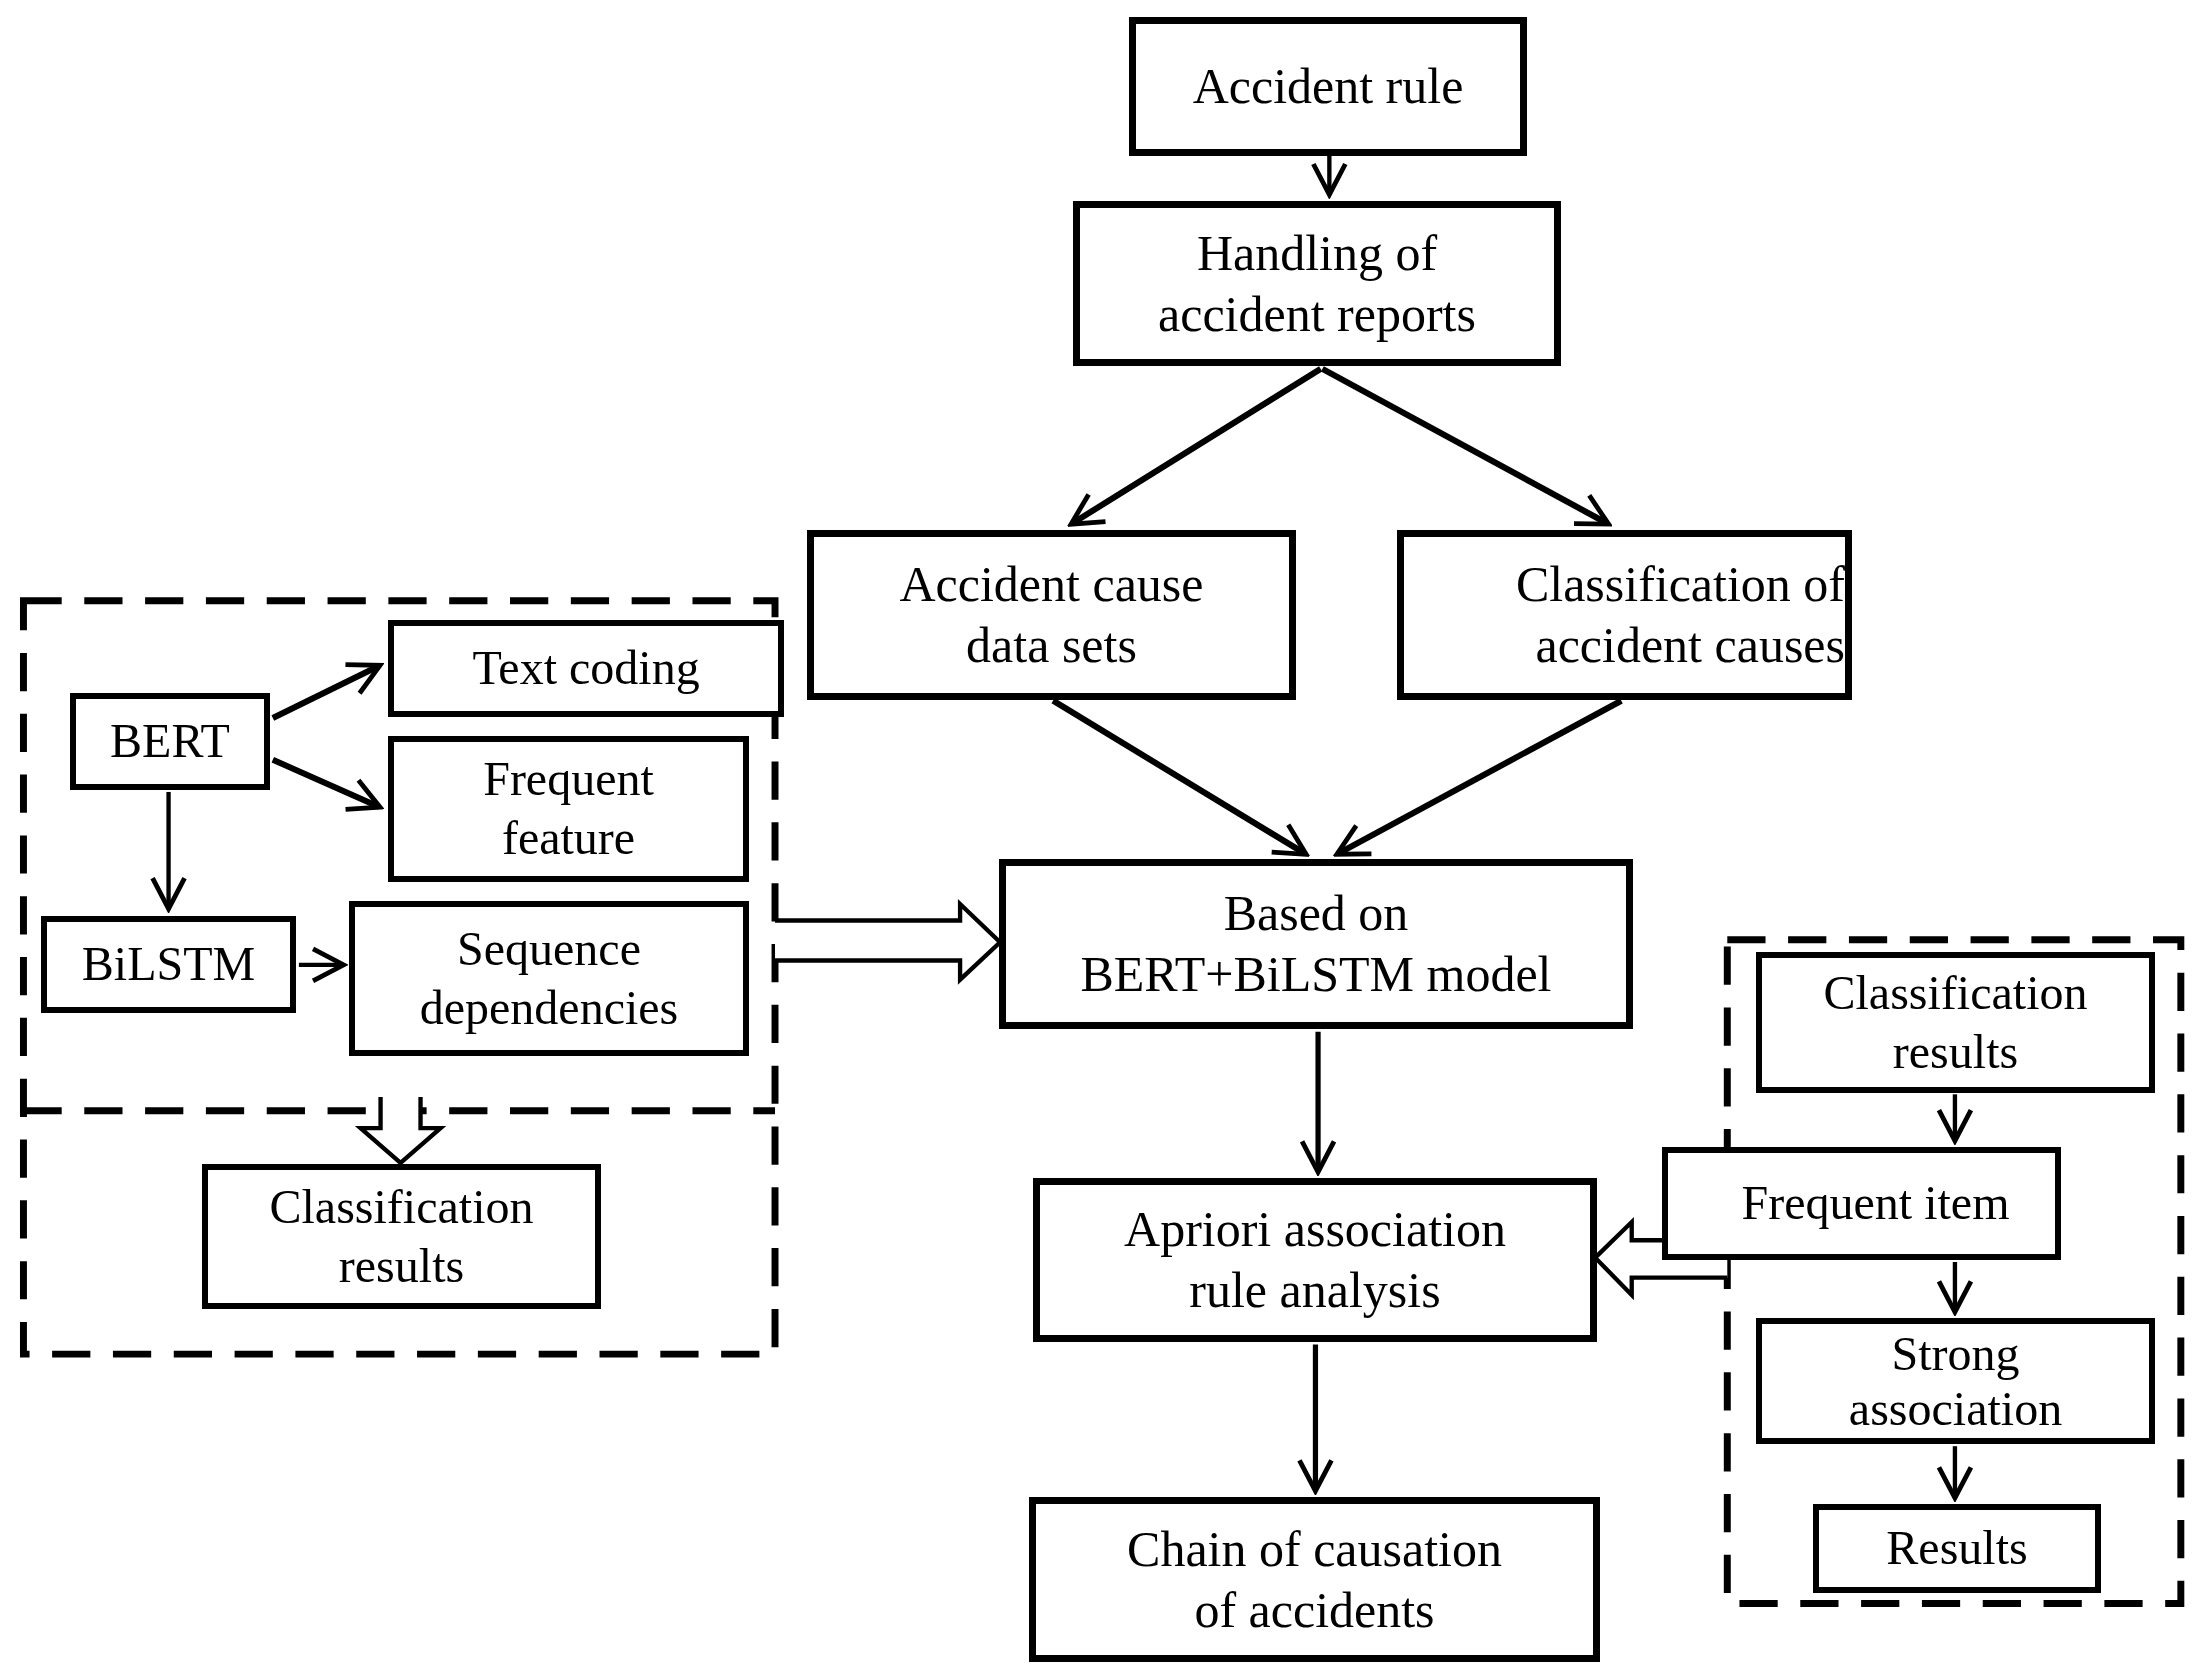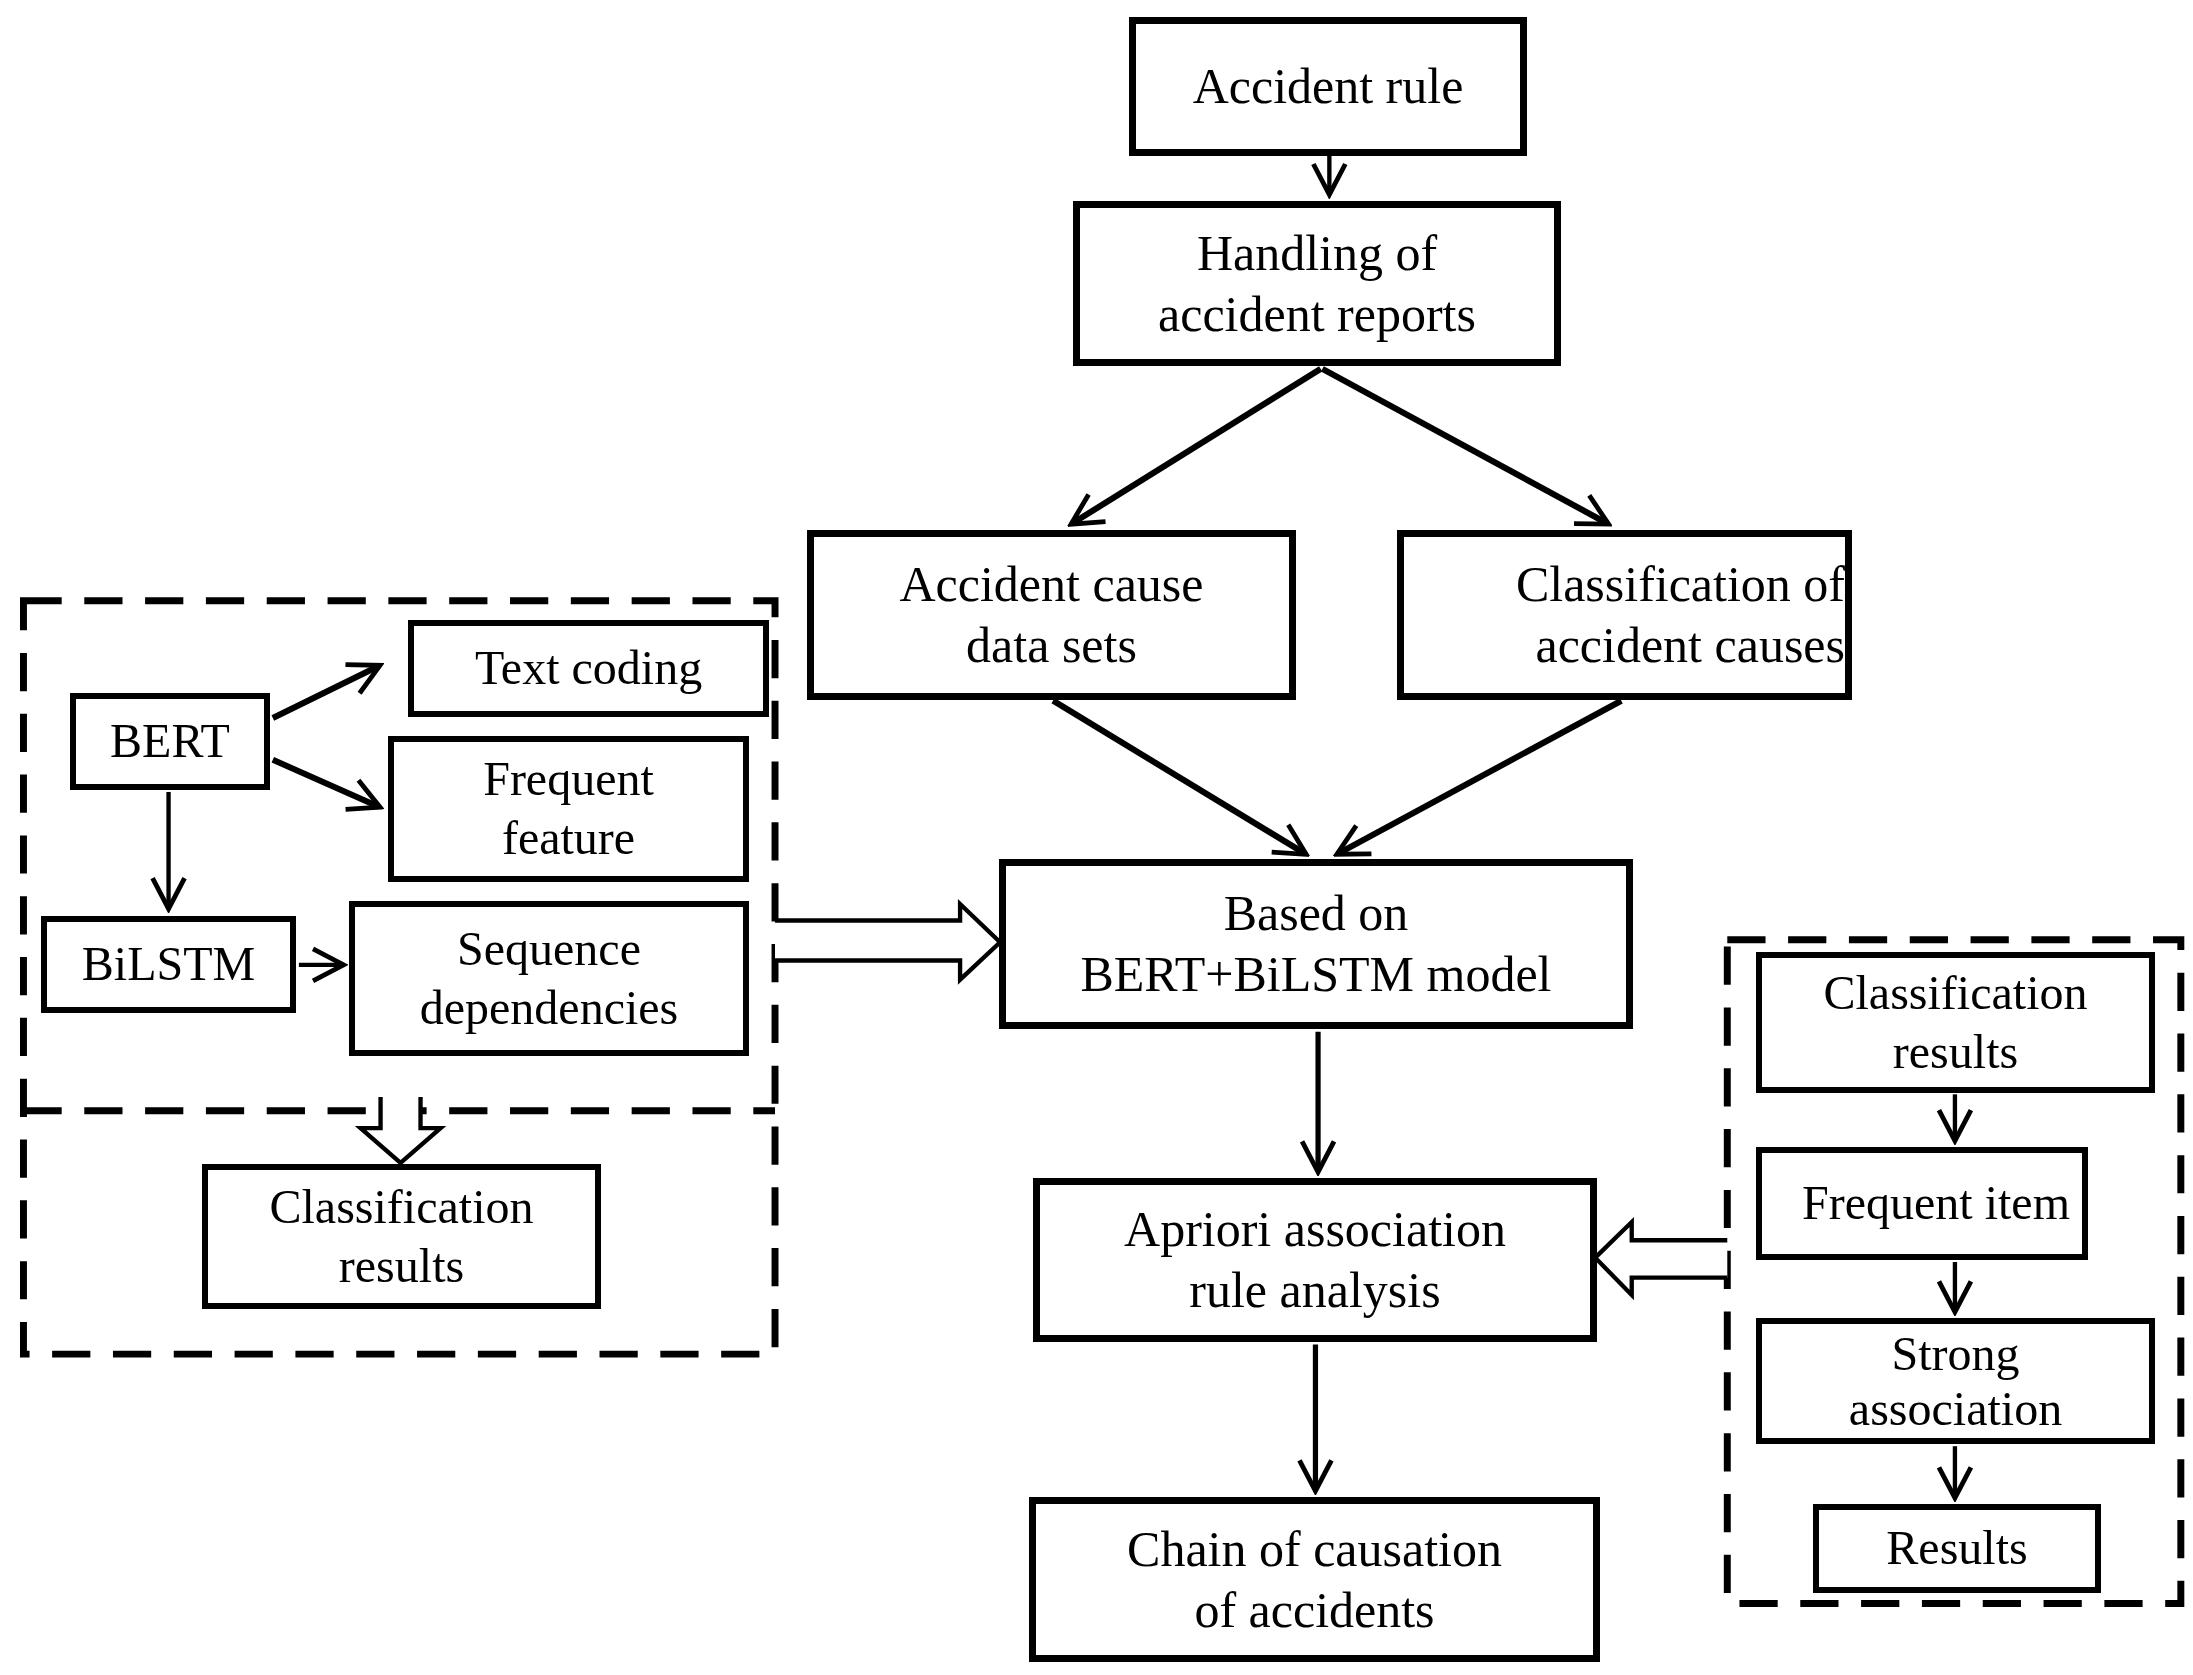--- a/index.html
+++ b/index.html
@@ -110,21 +110,21 @@
 
   <div class="node fs-main" style="left:1029px; top:1497px; width:571px; height:165px;">
     <span>Chain of causation</span>
     <span>of accidents</span>
   </div>
 
   <div class="node thin fs-side" style="left:70px; top:693px; width:200px; height:97px;">
     <span>BERT</span>
   </div>
 
-  <div class="node thin fs-side" style="left:388px; top:620px; width:361px; height:97px;margin-left:20px;">
+  <div class="node thin fs-side" style="left:388px; top:620px; width:396px; height:97px;">
     <span>Text coding</span>
   </div>
 
   <div class="node thin fs-side" style="left:388px; top:736px; width:361px; height:146px;">
     <span>Frequent</span>
     <span>feature</span>
   </div>
 
   <div class="node thin fs-side" style="left:41px; top:916px; width:255px; height:97px;">
     <span>BiLSTM</span>
@@ -138,21 +138,21 @@
   <div class="node thin fs-side" style="left:202px; top:1164px; width:399px; height:145px;">
     <span>Classification</span>
     <span>results</span>
   </div>
 
   <div class="node thin fs-side" style="left:1756px; top:952px; width:399px; height:141px;">
     <span>Classification</span>
     <span>results</span>
   </div>
 
-  <div class="node thin fs-side" style="left:1756px; top:1147px; width:332px; height:113px;padding-left:28px;">
+  <div class="node thin fs-side" style="left:1662px; top:1147px; width:399px; height:113px;padding-left:28px;">
     <span>Frequent item</span>
   </div>
 
   <div class="node thin fs-side" style="left:1756px; top:1318px; width:399px; height:126px; line-height:1.15;">
     <span>Strong</span>
     <span>association</span>
   </div>
 
   <div class="node thin fs-side" style="left:1813px; top:1504px; width:288px; height:89px;">
     <span>Results</span>

